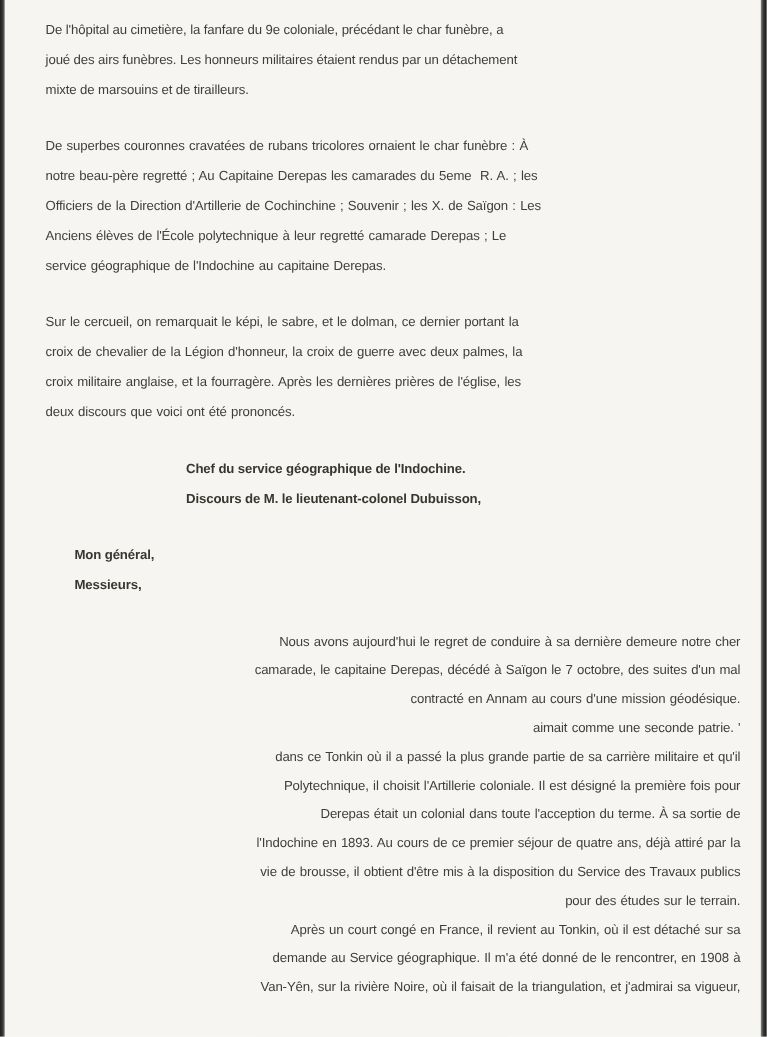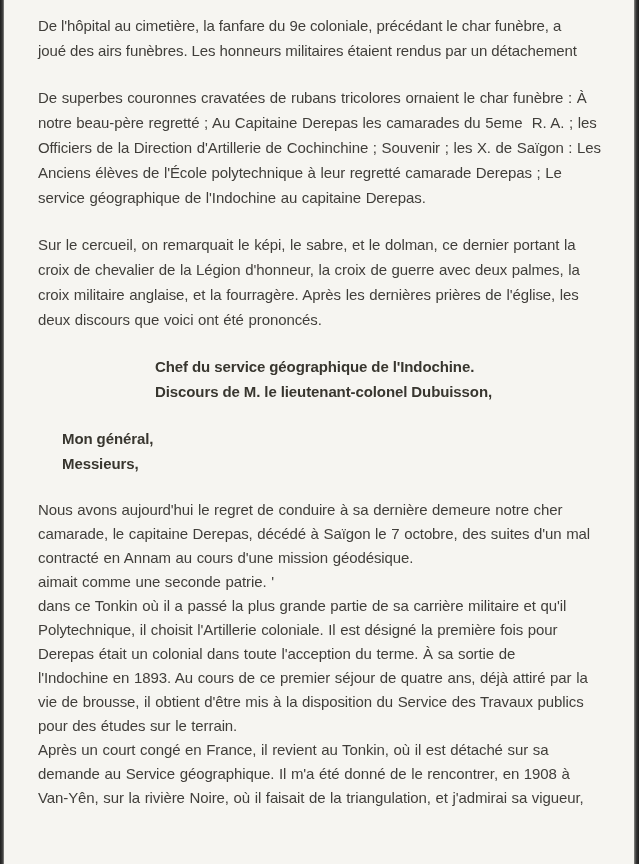--- a/index.html
+++ b/index.html
@@ -14,52 +14,53 @@
     background: #f6f5f1;
     overflow: hidden;
     color: #403e3a;
   }
   .edge-bar { position: absolute; top: 0; bottom: 0; }
   .edge-bar.left  { left: 0;  width: 4px; background: linear-gradient(to right, #1e1e1e 0%, #3a3a3a 60%, #8a8a86 100%); }
   .edge-bar.right { right: 0; width: 5px; background: linear-gradient(to left,  #1a1a1a 0%, #3a3a3a 60%, #8a8a86 100%); }
   .content {
     position: absolute;
     left: 38px; top: 13px; right: 22px;
-    font-size: 15px;
+    font-size: 11px;
     line-height: 25px;
     letter-spacing: -0.1px;
   }
   .para { margin: 0 0 22px 0; }
   .line { display: block; white-space: pre; }
   .justified { word-spacing: 0.6px; }
   .heading {
     font-weight: bold;
     color: #38362f;
     padding-left: 117px;
   }
   .salutation {
     font-weight: bold;
     color: #38362f;
     padding-left: 24px;
   }
   .body-block { margin-bottom: 0; }
-  .body-block .line { line-height: 24px; }
+  .body-block .line { line-height: 24px; text-align: right; }
 </style>
 </head>
 <body>
 
 <div class="page">
   <div class="edge-bar left"></div>
   <div class="edge-bar right"></div>
 
   <div class="content">
 
     <div class="para">
       <span class="line">De l'hôpital au cimetière, la fanfare du 9e coloniale, précédant le char funèbre, a</span>
       <span class="line">joué des airs funèbres. Les honneurs militaires étaient rendus par un détachement</span>
+      <span class="line">mixte de marsouins et de tirailleurs.</span>
     </div>
 
     <div class="para justified">
       <span class="line">De superbes couronnes cravatées de rubans tricolores ornaient le char funèbre : À</span>
       <span class="line">notre beau-père regretté ; Au Capitaine Derepas les camarades du 5eme  R. A. ; les</span>
       <span class="line">Officiers de la Direction d'Artillerie de Cochinchine ; Souvenir ; les X. de Saïgon : Les</span>
       <span class="line">Anciens élèves de l'École polytechnique à leur regretté camarade Derepas ; Le</span>
       <span class="line">service géographique de l'Indochine au capitaine Derepas.</span>
     </div>
 

